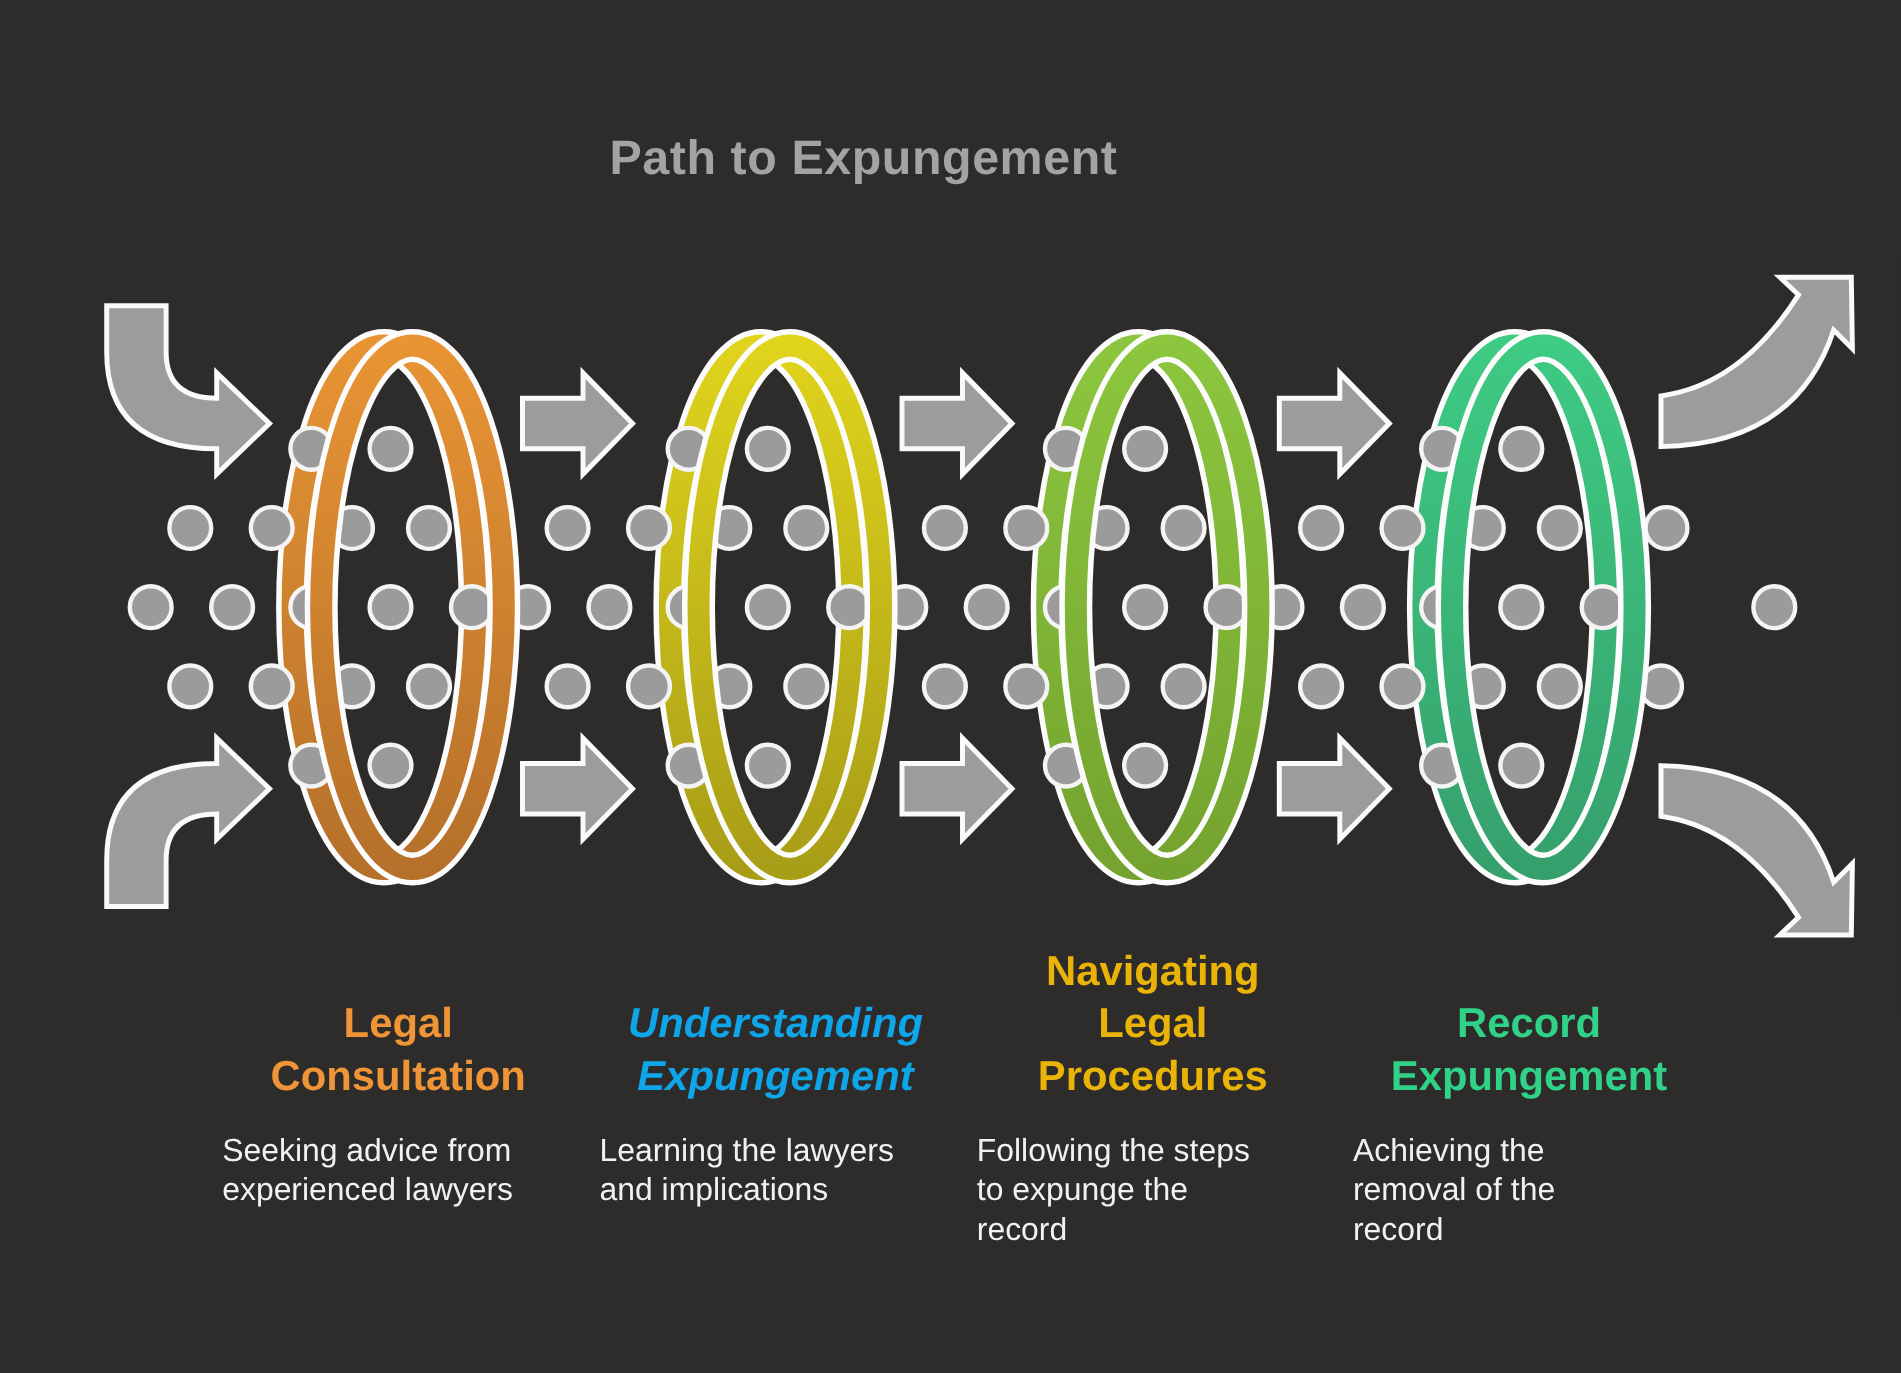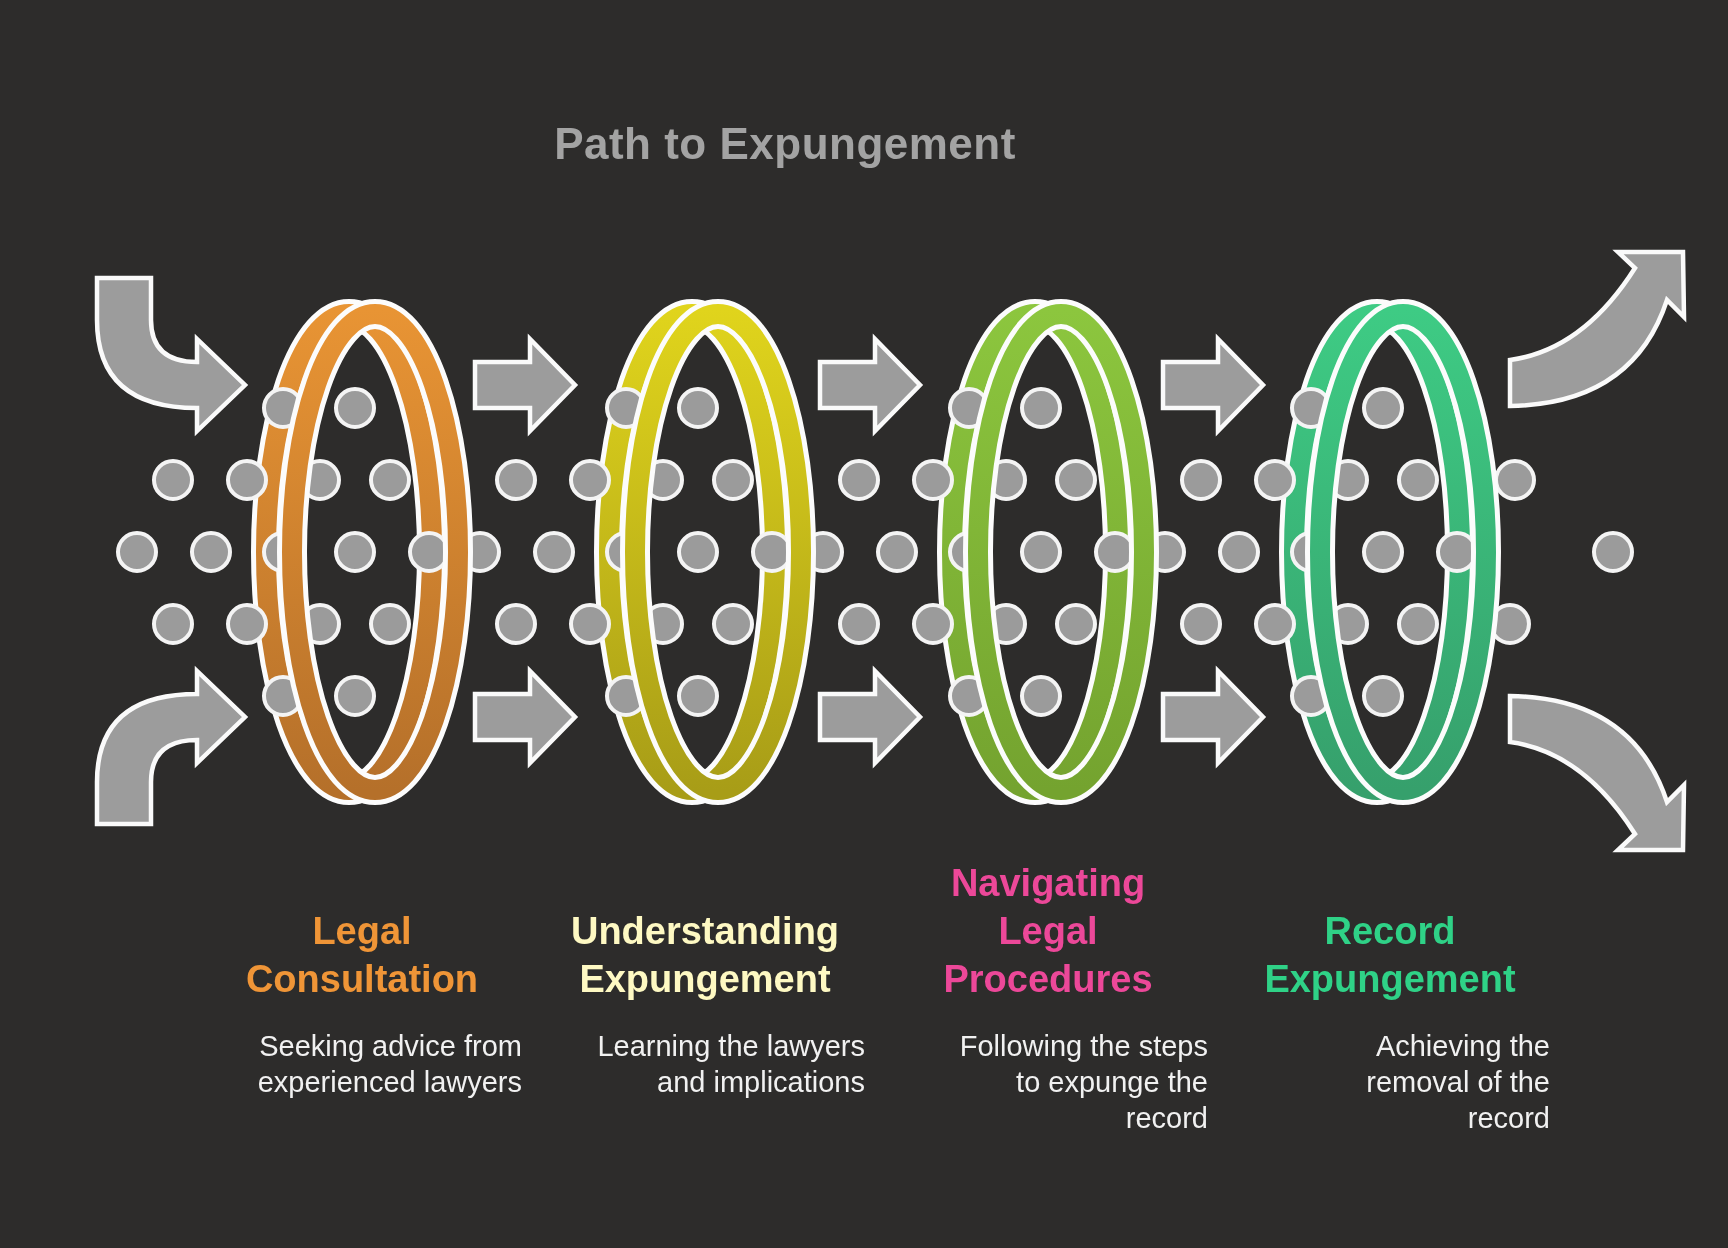--- a/index.html
+++ b/index.html
@@ -13,21 +13,21 @@
     position:absolute;left:285px;top:90px;width:1000px;
     text-align:center;font-size:44px;font-weight:bold;color:#a3a3a3;
     letter-spacing:.5px;
   }
   .stage{position:absolute;top:0;height:100%;width:320px;pointer-events:none}
   .stage-label{
     position:absolute;bottom:245px;width:100%;text-align:center;
     font-size:38px;font-weight:bold;line-height:48px;white-space:pre-line;
   }
   .stage-desc{
-    position:absolute;top:1028px;width:100%;text-align:right;
+    position:absolute;top:1028px;width:100%;text-align:left;
     font-size:29px;line-height:36px;color:#F1F1F1;white-space:pre-line;
   }
   .s1{left:202px}.s2{left:545px}.s3{left:888px}.s4{left:1230px}
 </style>
 </head>
 <body style="background: rgb(45, 44, 43);">
 
 <svg id="diagram" width="1728" height="1248" viewBox="0 0 1728 1248">
     <defs>
       <linearGradient id="g0" gradientUnits="userSpaceOnUse" x1="0" y1="310" x2="0" y2="790">
@@ -148,27 +148,27 @@
 
 <h1 class="title">Path to Expungement</h1>
 
 <div class="stage s1">
   <div class="stage-label" style="color: rgb(239, 149, 55);">Legal
 Consultation</div>
   <div class="stage-desc">Seeking advice from
 experienced lawyers</div>
 </div>
 <div class="stage s2">
-  <div class="stage-label" style="color: #fef9c3;">Understanding
+  <div class="stage-label" style="color: #0ea5e9; font-style: italic;">Understanding
 Expungement</div>
   <div class="stage-desc">Learning the lawyers
 and implications</div>
 </div>
 <div class="stage s3">
-  <div class="stage-label" style="color: #ec4899;">Navigating
+  <div class="stage-label" style="color: #eab308;">Navigating
 Legal
 Procedures</div>
   <div class="stage-desc">Following the steps
 to expunge the
 record</div>
 </div>
 <div class="stage s4">
   <div class="stage-label" style="color: rgb(47, 210, 135);">Record
 Expungement</div>
   <div class="stage-desc">Achieving the

